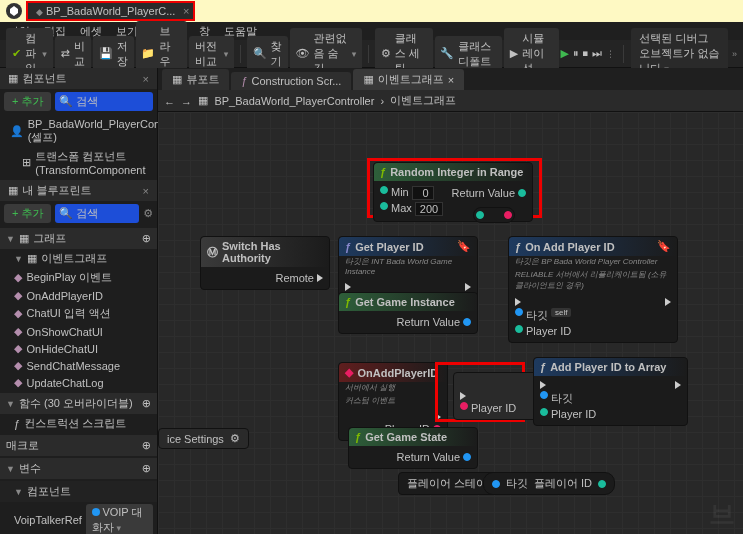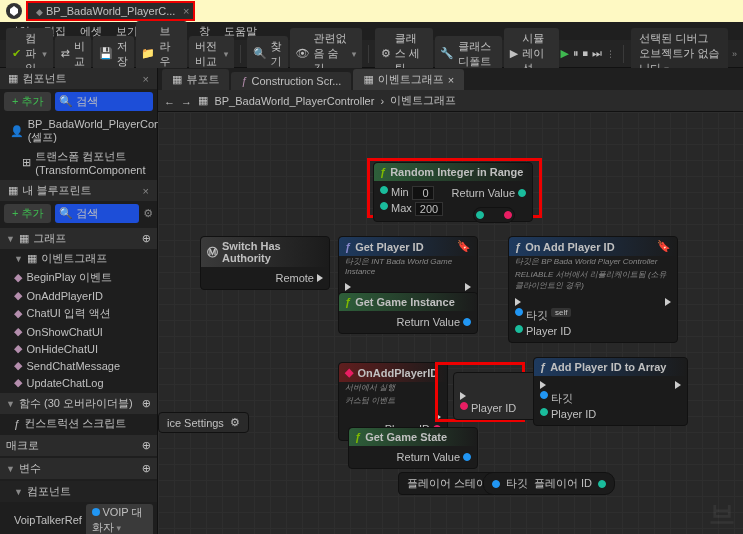--- a/index.html
+++ b/index.html
@@ -266,21 +266,21 @@
     <div class="breadcrumb">
       <span>←</span>
       <span>→</span>
       <span>▦</span>
       <span>BP_BadaWorld_PlayerController</span>
       <span>›</span>
       <span>이벤트그래프</span>
     </div>
     <div class="graph">
 
-      <div class="small-node" style="left:0px;top:300px;background:#2a2a2a">
+      <div class="small-node" style="left:0px;top:316px;background:#2a2a2a">
           <span>ice Settings</span> 
           <span>⚙</span>
         </div>
 
       <div class="redbox-g" style="left:209px;top:46px;width:175px;height:60px"></div>
 
       <div class="node" style="left:215px;top:50px;width:160px">
         <div class="node-hdr hdr-green">
             <span style="color:#7fba00">ƒ</span>
             <span>Random Integer in Range</span>

